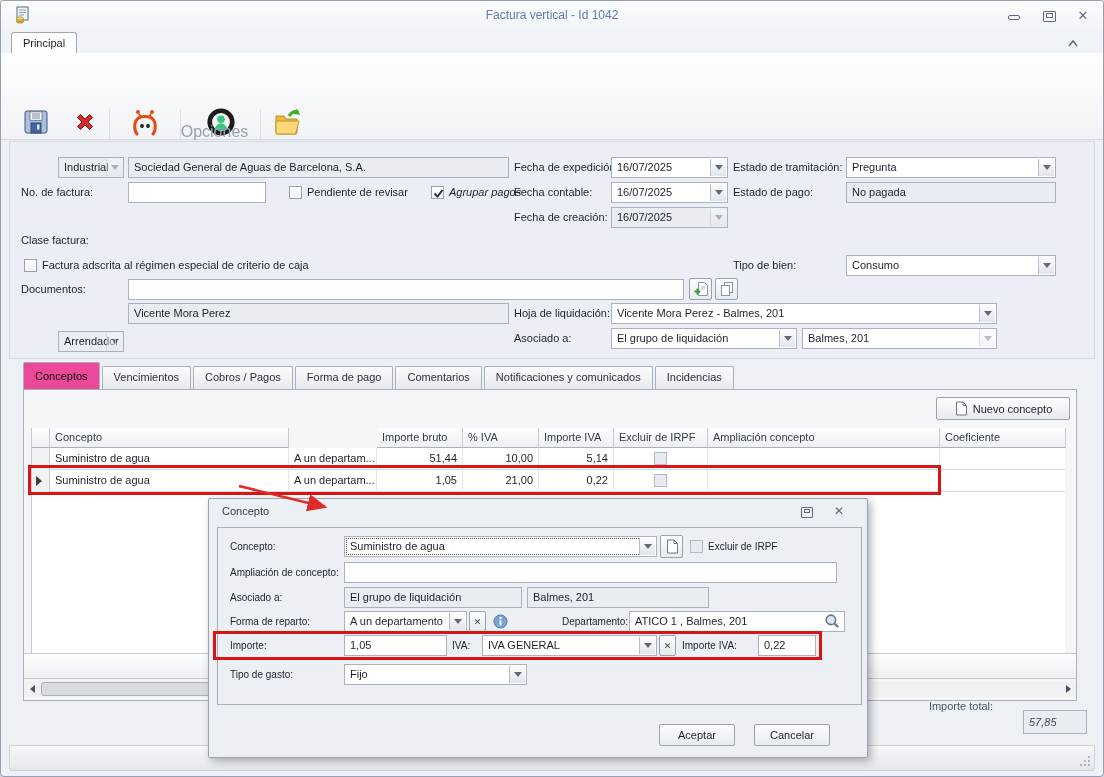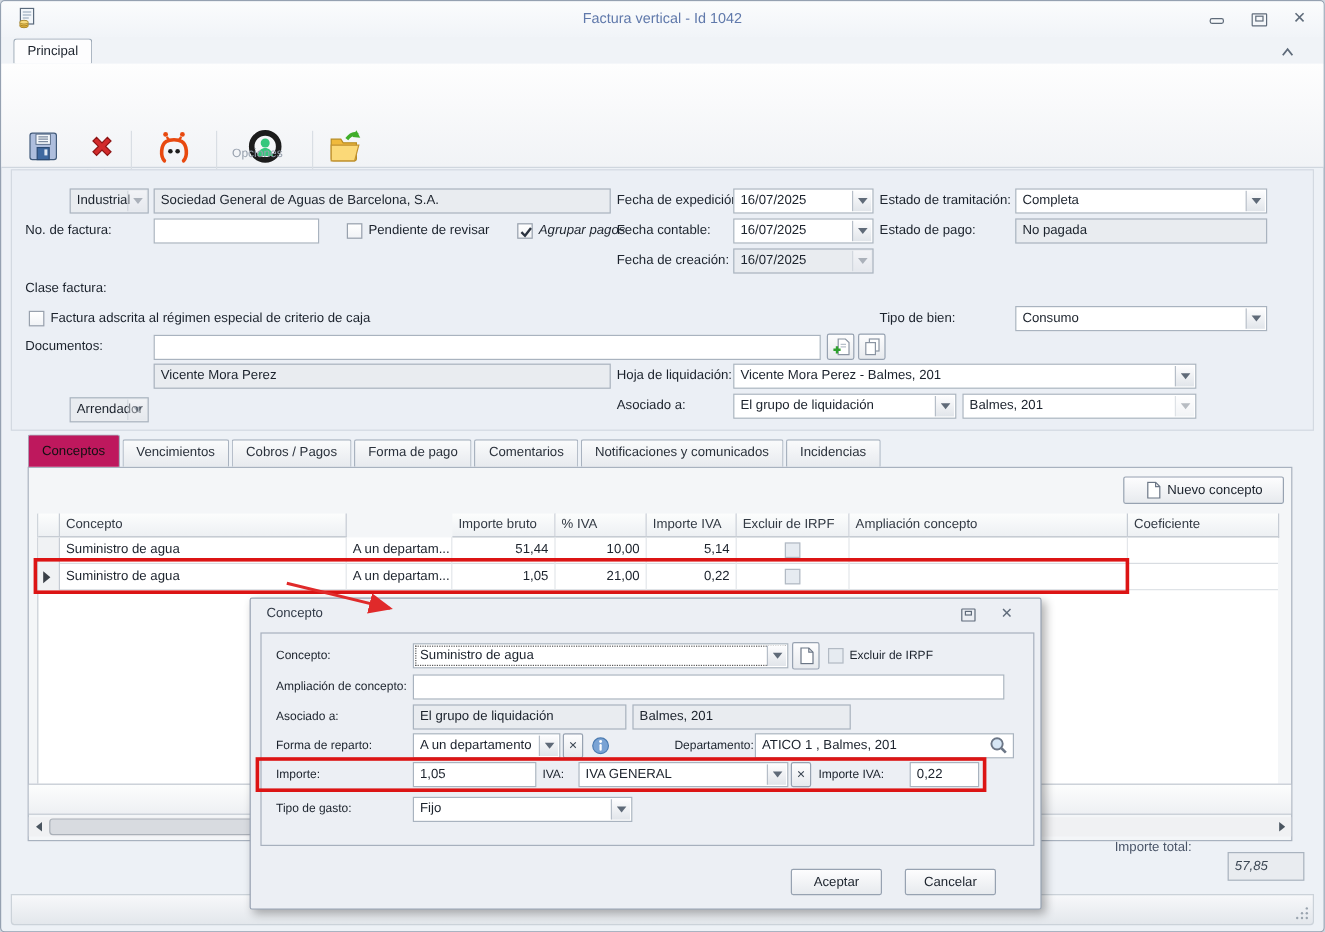--- a/index.html
+++ b/index.html
@@ -21,21 +21,21 @@
   .gc{position:absolute;top:0;height:22px;box-sizing:border-box;border-right:1px solid #e3e6ea;font-size:11px;line-height:21px;padding:0 5px;white-space:nowrap;overflow:hidden;}
   .num{text-align:right;}
   .grow{position:absolute;left:30px;width:1034px;height:22px;background:#fff;border-bottom:1px solid #d8dce1;}
   .rib-cell{position:absolute;top:54px;height:82px;display:flex;flex-direction:column;align-items:center;}
   .rib-lab{margin-top:2px;text-align:center;font-size:11px;line-height:14px;color:#25282d;white-space:pre-line;}
   .sepv{position:absolute;top:56px;height:78px;width:1px;background:#d9dee4;}
   .wbtn{position:absolute;display:flex;align-items:center;justify-content:center;width:20px;height:16px;color:#5f6b7a;}
   .redbox{position:absolute;border:3px solid #dc1414;box-sizing:border-box;}
   .tabstrip{position:absolute;left:22px;top:362px;height:26px;display:flex;align-items:flex-end;}
   .tab{box-sizing:border-box;height:23px;line-height:21px;padding:0 11px;margin-right:2px;background:linear-gradient(#fafbfc,#e7eaee);border:1px solid #a8b2bf;border-bottom:none;border-radius:2px 2px 0 0;font-size:11px;color:#2a313b;white-space:nowrap;}
-  .tab.active{height:27px;line-height:26px;background:#be185d;position:relative;z-index:3;color:#111;}
+  .tab.active{height:27px;line-height:26px;background:#ec4899;position:relative;z-index:3;color:#111;}
   .dlg-lbl{position:absolute;font-size:10px;color:#1b222c;line-height:21px;white-space:nowrap;}
 </style>
 </head>
 <body>
 
 <div id="win">
 
   <div class="abs" style="left:0;top:0;width:1102px;height:30px;background:linear-gradient(#fbfcfd,#f1f4f8);">
     <span class="abs" style="left:13px;top:5px;">
       <svg width="17" height="19" viewBox="0 0 17 19">
@@ -116,36 +116,36 @@
     <div class="sepv" style="left:259px;"></div>
     <div class="rib-cell" style="left:261px;width:52px;">
       <svg width="32" height="30" viewBox="0 0 32 30">
           <path d="M4 9 h8 l2 3 h11 v13 q0 2 -2 2 H6 q-2 0 -2 -2 Z" fill="#f0b93c" stroke="#b78c22"></path>
           <path d="M4 14 h23 l-3.5 13 H4 Z" fill="#fbd978" stroke="#c29332"></path>
           <path d="M17 9 q5 -6.5 9 -3.5" fill="none" stroke="#3fae29" stroke-width="3"></path>
           <path d="M25 1.5 l3.2 6.2 -6.6 -0.6 Z" fill="#3fae29"></path>
         </svg>
       <div class="rib-lab">Cerrar</div>
     </div>
-    <div class="abs" style="left:179px;top:70px;width:69px;text-align:center;color:#97a0ad;font-size:10px;">Opciones</div>
+    <div class="abs" style="left:179px;top:70px;width:69px;text-align:center;color:#97a0ad;font-size:16px;">Opciones</div>
   </div>
 
   <div class="abs" style="left:8px;top:140px;width:1086px;height:218px;background:#ebeff5;border:1px solid #d3d9e1;box-sizing:border-box;">
   </div>
 
   <div class="fld ro combo" style="left:57px;top:156px;width:66px;"><span>Industrial</span><span class="dd dis">
         <i class="tri"></i>
       </span></div>
   <div class="fld ro" style="left:127px;top:156px;width:381px;">Sociedad General de Aguas de Barcelona, S.A.</div>
   <div class="lbl" style="left:513px;top:156px;">Fecha de expedición:</div>
   <div class="fld combo" style="left:610px;top:156px;width:117px;"><span>16/07/2025</span><span class="dd">
         <i class="tri"></i>
       </span></div>
   <div class="lbl" style="left:732px;top:156px;">Estado de tramitación:</div>
-  <div class="fld combo" style="left:845px;top:156px;width:210px;"><span>Completa</span><span class="dd">
+  <div class="fld combo" style="left:845px;top:156px;width:210px;"><span>Pregunta</span><span class="dd">
         <i class="tri"></i>
       </span></div>
 
   <div class="lbl" style="left:20px;top:181px;">No. de factura:</div>
   <div class="fld" style="left:127px;top:181px;width:138px;"></div>
   <span class="cb" style="left:288px;top:185px;"></span>
   <div class="lbl" style="left:306px;top:181px;">Pendiente de revisar</div>
   <span class="cb" style="left:430px;top:185px;">
       <svg width="13" height="13" viewBox="0 0 13 13">
         <polyline points="2.5,6.5 5.5,9.5 10.5,3" fill="none" stroke="#2b3340" stroke-width="2"></polyline>

